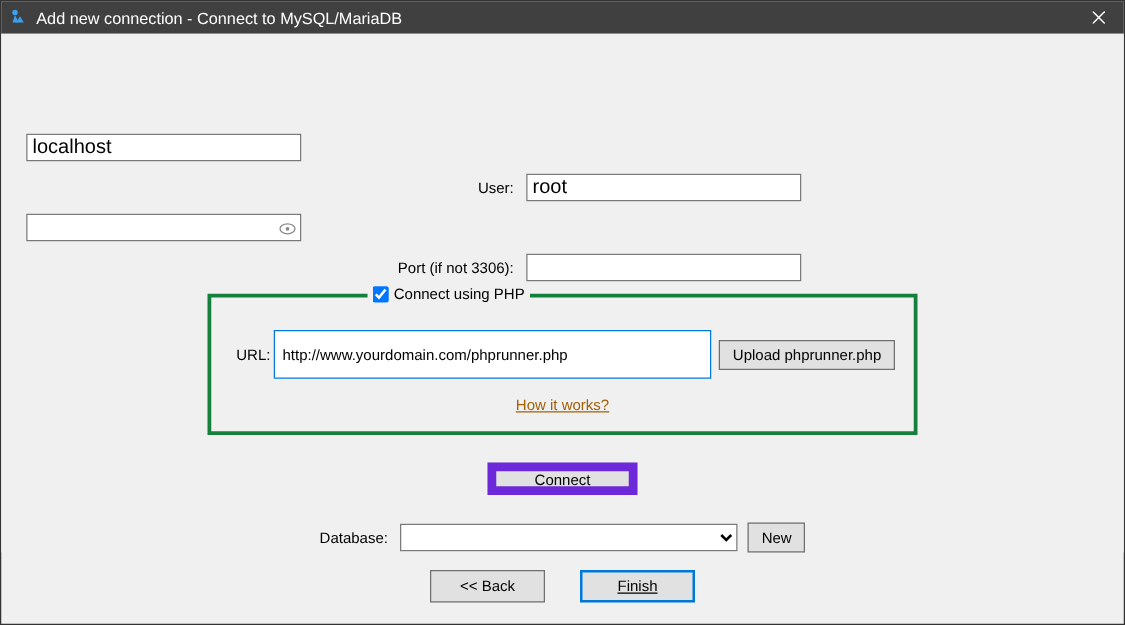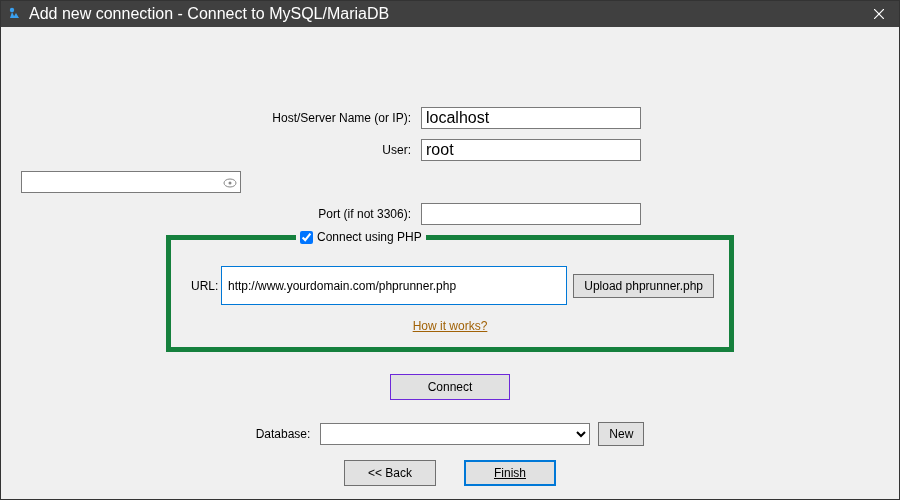--- a/index.html
+++ b/index.html
@@ -28,21 +28,21 @@
   padding: 0 0 0 6px;
 }
 .titlebar .app-icon {
   width: 16px;
   height: 16px;
   margin-right: 6px;
   display: flex;
   align-items: center;
   justify-content: center;
 }
-.titlebar .title-text { flex: 1; font-size: 16px; }
+.titlebar .title-text { flex: 1; font-size: 13px; }
 .titlebar .close {
   width: 40px;
   height: 26px;
   display: flex;
   align-items: center;
   justify-content: center;
   cursor: pointer;
 }
 .content {
   flex: 1;
@@ -79,21 +79,21 @@
   position: absolute;
   right: 4px;
   top: 50%;
   transform: translateY(-50%);
   width: 14px;
   height: 10px;
   cursor: pointer;
 }
 .php-group {
   margin: 10px 145px 0 145px;
-  border: 5px solid #15803d;
+  border: 3px solid #15803d;
   background: #f0f0f0;
   padding: 8px 15px 14px 15px;
   position: relative;
 }
 .php-check {
   position: absolute;
   top: -10px;
   left: 125px;
   background: #f0f0f0;
   padding: 0 4px;
@@ -137,21 +137,21 @@
   text-decoration: underline;
   text-align: right;
 }
 .connect-row {
   text-align: center;
   margin-top: 22px;
 }
 .connect-btn {
   height: 26px;
   width: 120px;
-  border: 1px solid #6d28d9;
+  border: 7px solid #6d28d9;
   background: #e1e1e1;
   font-family: inherit;
   font-size: 12px;
   cursor: pointer;
 }
 .db-row {
   display: flex;
   align-items: center;
   justify-content: center;
   margin-top: 22px;
@@ -197,21 +197,20 @@
         <line x1="0" y1="0" x2="10" y2="10" stroke="#fff" stroke-width="1.2"></line>
         <line x1="10" y1="0" x2="0" y2="10" stroke="#fff" stroke-width="1.2"></line>
       </svg>
     </div>
   </div>
 
   <div class="content">
     <div class="form-area">
 
       <div class="row">
-        <div class="label">Host/Server Name  (or IP):</div>
         <input class="field" type="text" value="localhost" style="">
       </div>
 
       <div class="row">
         <div class="label">User:</div>
         <input class="field" type="text" value="root" style="">
       </div>
 
       <div class="row">
         <div class="pw-wrap">

